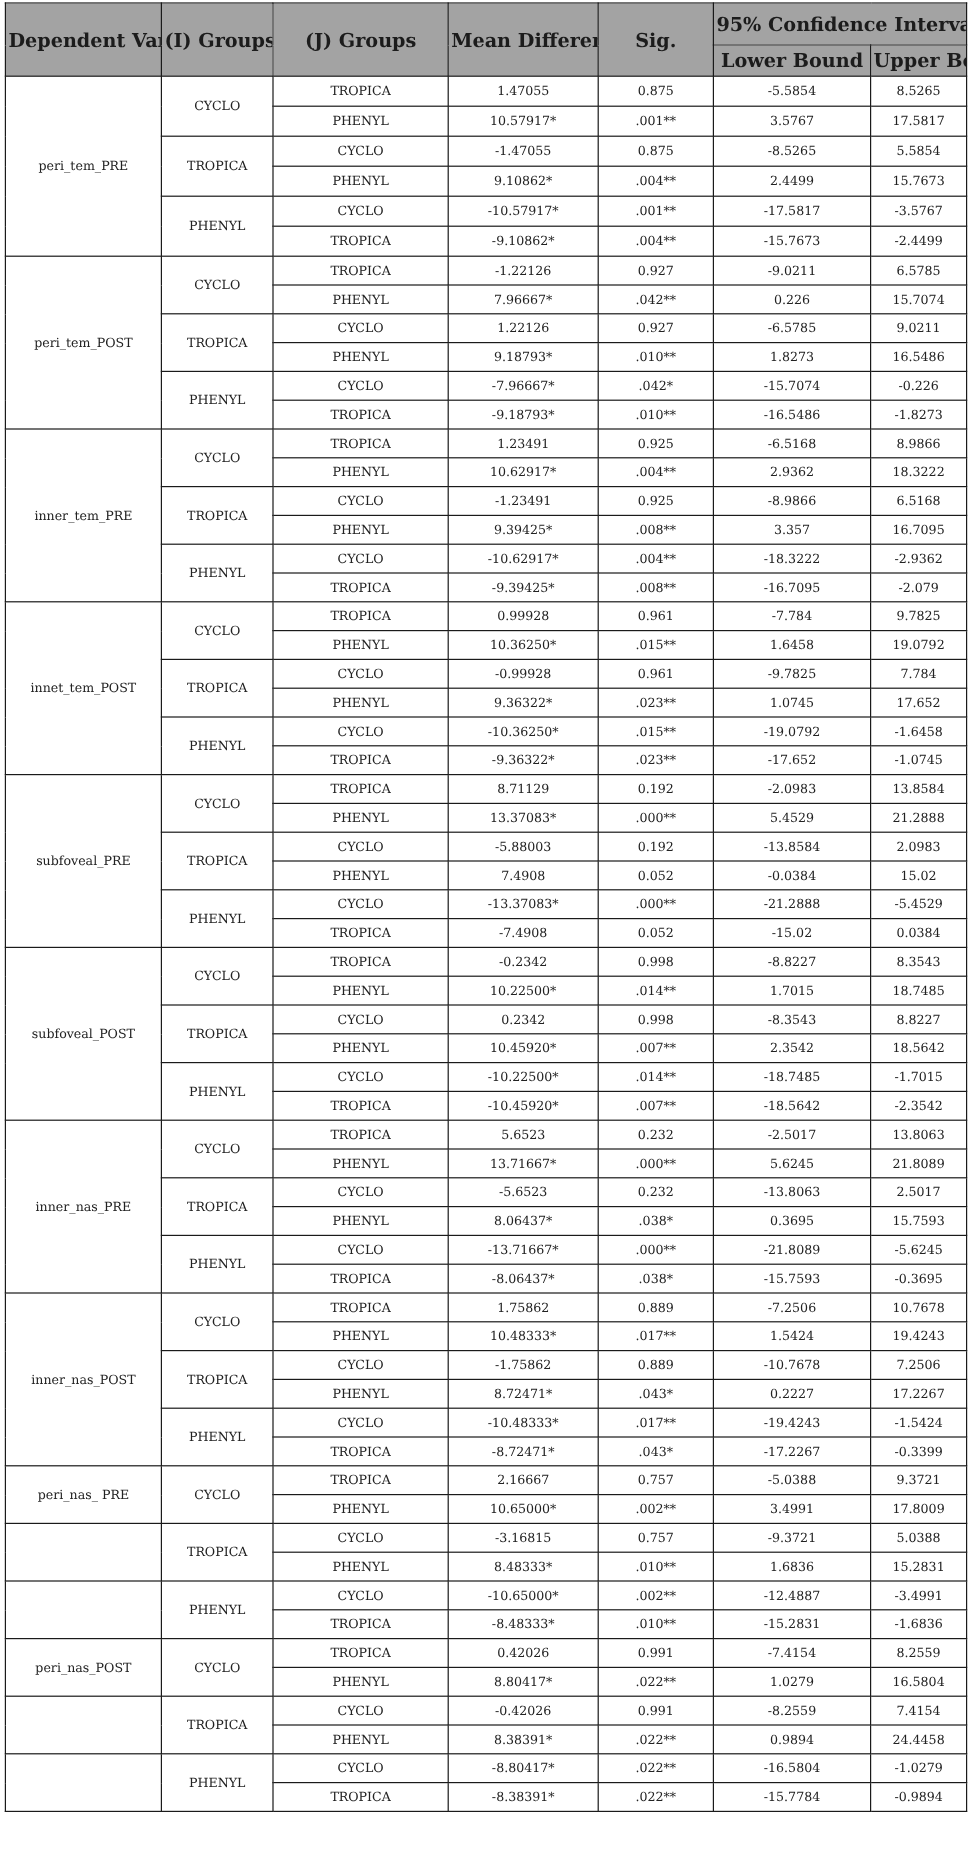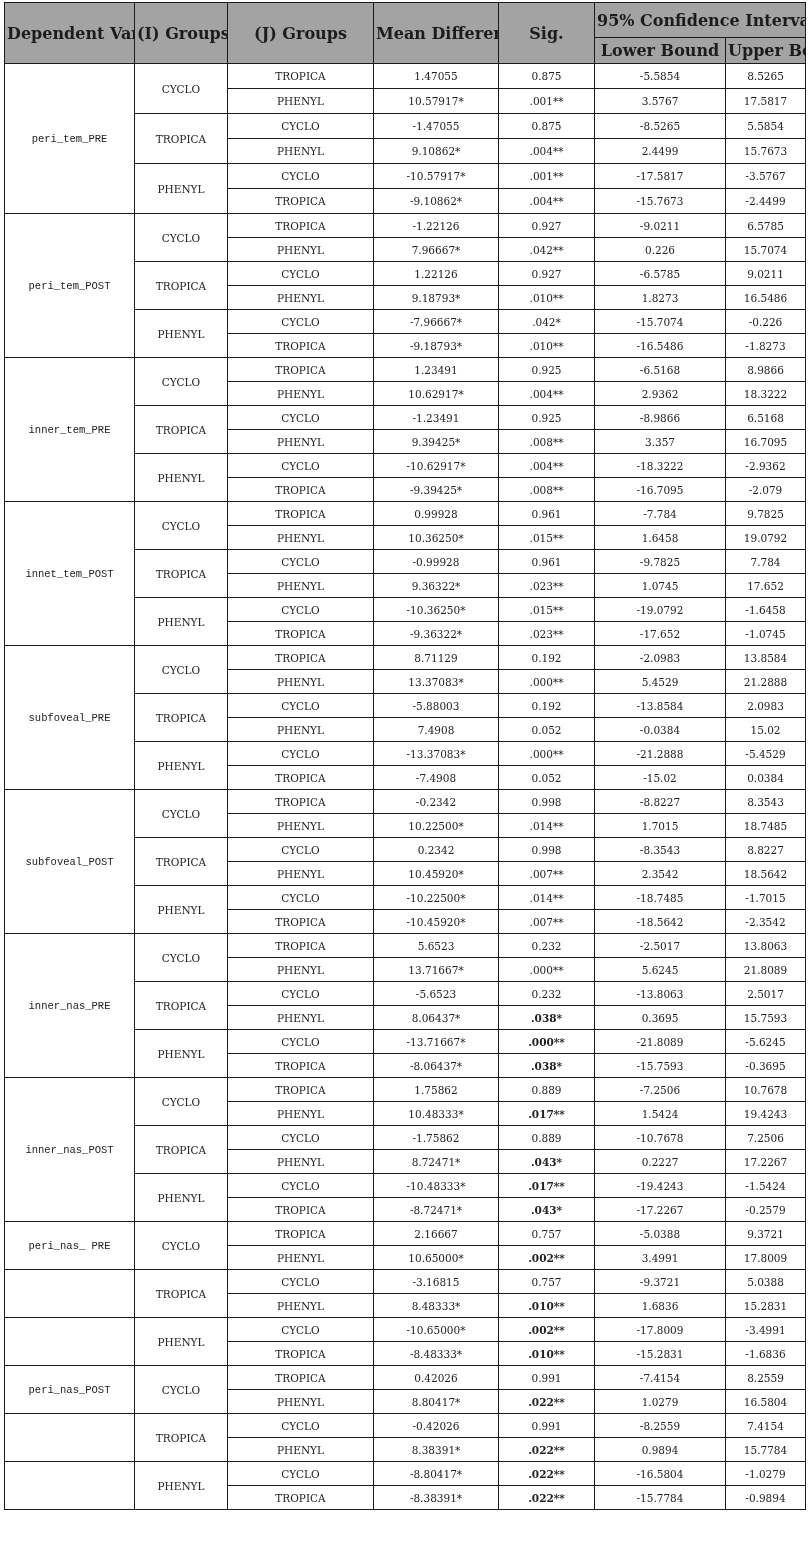--- a/index.html
+++ b/index.html
@@ -32,22 +32,22 @@
       background: #a3a3a3;
       color: #1c1c1c;
       font-weight: bold;
       font-size: 16px;
     }
     thead tr.h1 th { height: 34px; }
     thead tr.h2 th { height: 25px; }
     tbody td { height: 23px; }
     tbody tr.tall td { height: 24px; }
     td.grp-i { font-size: 10.5px; }
-    td.grp-dv { font-size: 10.5px; font-family: Liberation Mono, monospace; }
-    .bold { font-weight: bold; }
+    td.grp-dv { font-size: 10.5px; }
+    .bold { font-weight: normal; }
   </style>
 </head>
 <body>
 
 <div class="wrap">
   <table>
     <colgroup>
       <col class="c-dv">
         <col class="c-i">
         <col class="c-j">
@@ -430,21 +430,21 @@
           <td>-10.48333*</td>
           <td class="bold">.017**</td>
           <td>-19.4243</td>
           <td>-1.5424</td>
         </tr>
         <tr>
           <td>TROPICA</td>
           <td>-8.72471*</td>
           <td class="bold">.043*</td>
           <td>-17.2267</td>
-          <td>-0.2579</td>
+          <td>-0.3399</td>
         </tr>
         <tr>
           <td rowspan="2" class="grp-dv">peri_nas_ PRE</td>
           <td rowspan="2" class="grp-i">CYCLO</td>
           <td>TROPICA</td>
           <td>2.16667</td>
           <td>0.757</td>
           <td>-5.0388</td>
           <td>9.3721</td>
         </tr>
@@ -470,21 +470,21 @@
           <td class="bold">.010**</td>
           <td>1.6836</td>
           <td>15.2831</td>
         </tr>
         <tr>
           <td rowspan="2" class="grp-dv"></td>
           <td rowspan="2" class="grp-i">PHENYL</td>
           <td>CYCLO</td>
           <td>-10.65000*</td>
           <td class="bold">.002**</td>
-          <td>-17.8009</td>
+          <td>-12.4887</td>
           <td>-3.4991</td>
         </tr>
         <tr>
           <td>TROPICA</td>
           <td>-8.48333*</td>
           <td class="bold">.010**</td>
           <td>-15.2831</td>
           <td>-1.6836</td>
         </tr>
         <tr>
@@ -510,21 +510,21 @@
           <td>-0.42026</td>
           <td>0.991</td>
           <td>-8.2559</td>
           <td>7.4154</td>
         </tr>
         <tr>
           <td>PHENYL</td>
           <td>8.38391*</td>
           <td class="bold">.022**</td>
           <td>0.9894</td>
-          <td>15.7784</td>
+          <td>24.4458</td>
         </tr>
         <tr>
           <td rowspan="2" class="grp-dv"></td>
           <td rowspan="2" class="grp-i">PHENYL</td>
           <td>CYCLO</td>
           <td>-8.80417*</td>
           <td class="bold">.022**</td>
           <td>-16.5804</td>
           <td>-1.0279</td>
         </tr>

